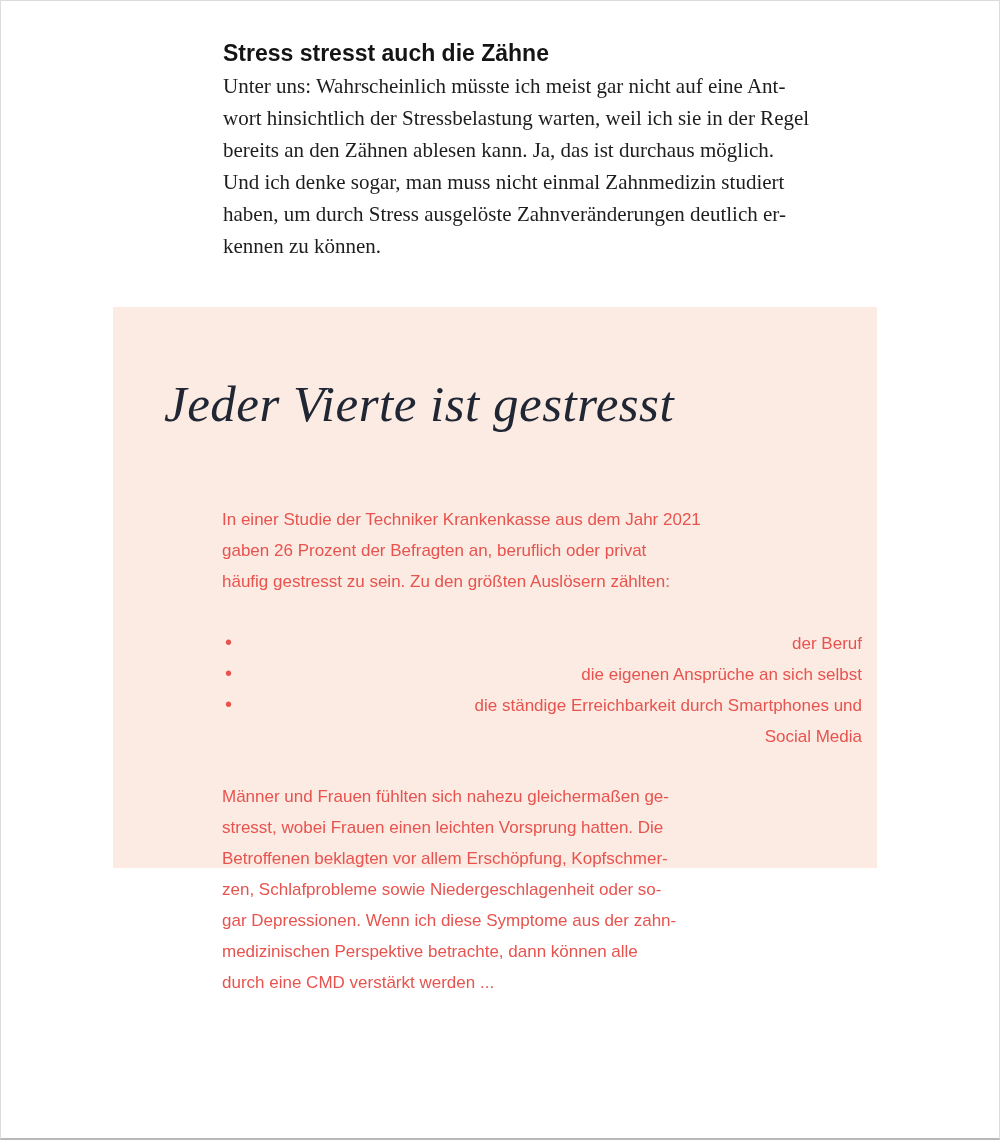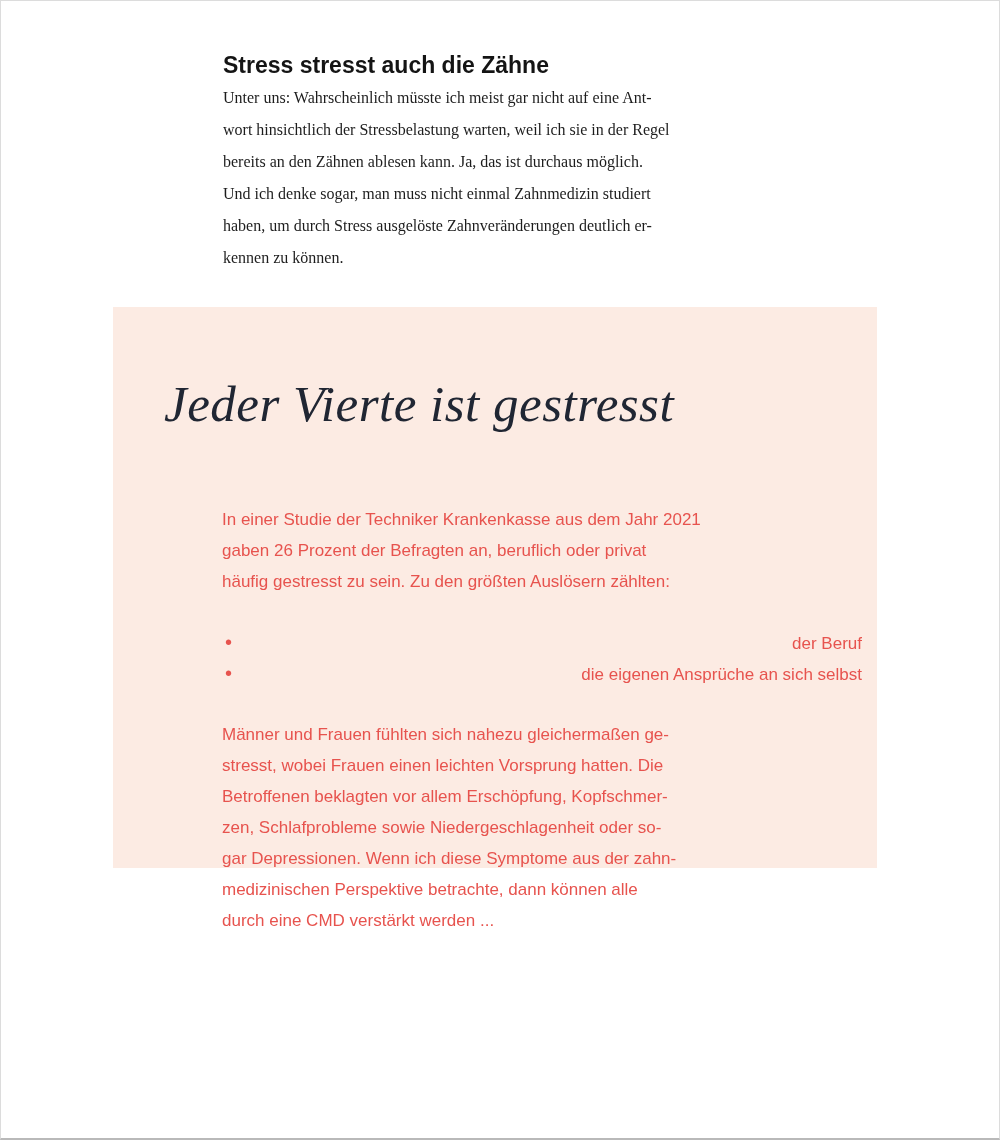--- a/index.html
+++ b/index.html
@@ -16,35 +16,35 @@
     background: #ffffff;
     border: 1px solid #dcdcdc;
     border-bottom: 2px solid #b9b9b9;
     overflow: hidden;
   }
 
   
   .article {
     position: absolute;
     left: 222px;
-    top: 48px;
+    top: 36px;
     width: 700px;
   }
   .article-heading {
     margin: 0;
     font-family: "Liberation Sans", sans-serif;
     font-weight: bold;
     font-size: 23px;
     line-height: 33px;
     color: #141414;
   }
   .article-body {
     margin: 0;
     font-family: "Liberation Serif", serif;
-    font-size: 16px;
+    font-size: 21px;
     line-height: 32px;
     color: #1d1d1d;
     white-space: pre-line;
   }
 
   
   .infobox {
     position: absolute;
     left: 112px;
     top: 306px;
@@ -116,20 +116,22 @@
 
   <aside class="infobox">
     <h1 class="infobox-title">Jeder Vierte ist gestresst</h1>
     <div class="infobox-content">
       <p class="infobox-intro">In einer Studie der Techniker Krankenkasse aus dem Jahr 2021
 gaben 26 Prozent der Befragten an, beruflich oder privat
 häufig gestresst zu sein. Zu den größten Auslösern zählten:</p>
       <ul class="infobox-bullets">
           <li>der Beruf</li>
           <li>die eigenen Ansprüche an sich selbst</li>
+          <li>die ständige Erreichbarkeit durch Smartphones und
+Social Media</li>
         </ul>
       <p class="infobox-outro">Männer und Frauen fühlten sich nahezu gleichermaßen ge-
 stresst, wobei Frauen einen leichten Vorsprung hatten. Die
 Betroffenen beklagten vor allem Erschöpfung, Kopfschmer-
 zen, Schlafprobleme sowie Niedergeschlagenheit oder so-
 gar Depressionen. Wenn ich diese Symptome aus der zahn-
 medizinischen Perspektive betrachte, dann können alle
 durch eine CMD verstärkt werden ...</p>
     </div>
   </aside>

